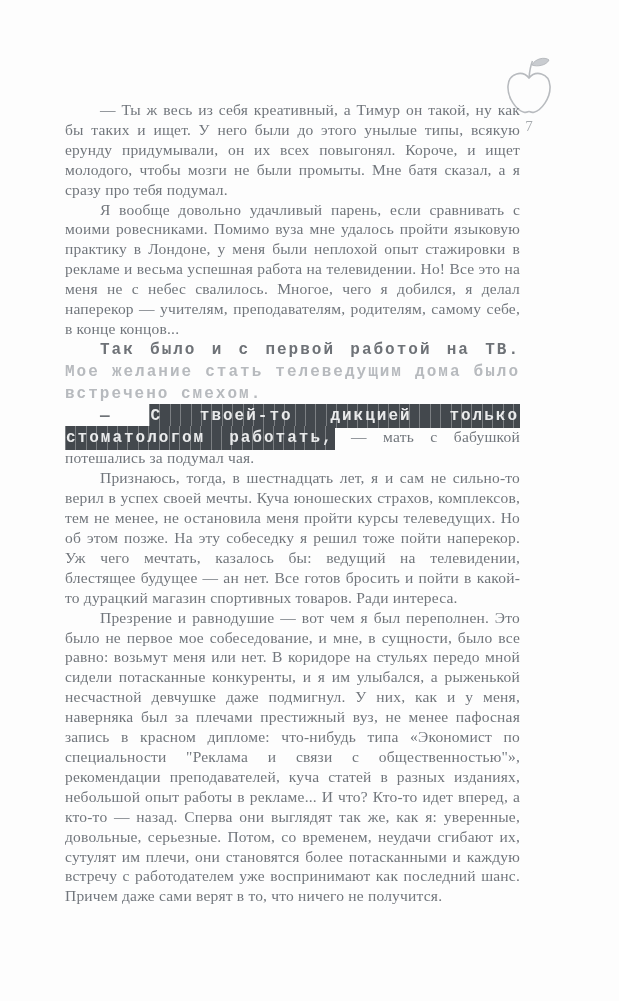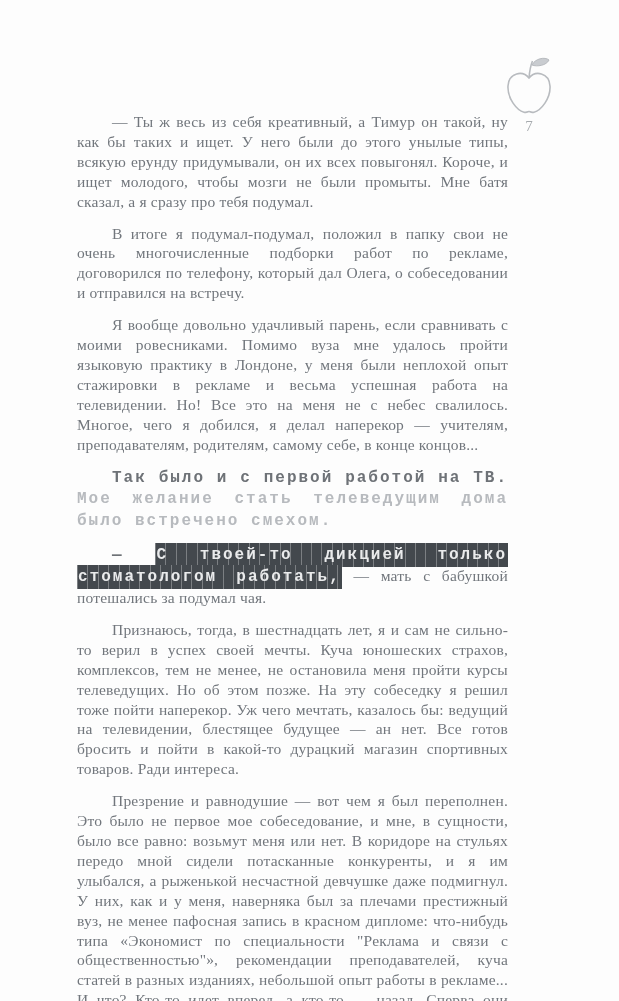--- a/index.html
+++ b/index.html
@@ -26,21 +26,21 @@
     color: #a6aaae;
   }
   
   .text-col {
     position: absolute;
     left: 65px;
     top: 100px;
     width: 455px;
   }
   p.para {
-    margin: 12px;
+    margin: 0;
     text-indent: 35px;
     text-align: justify;
     font-size: 15.5px;
     line-height: 19.9px;
     color: #71767c;
     letter-spacing: 0.2px;
   }
   
   .mono-strong, .mono-faded, .mono-dash, .hl {
     font-family: "Liberation Mono", monospace;
@@ -87,21 +87,20 @@
                  C 45 20, 31 18.5, 25 26 Z" fill="none" stroke="#b8bbbf" stroke-width="1.6"></path>
       </svg>
     </span>
     <div class="page-num">7</div>
   </div>
 
   <section class="text-col">
 
     <p class="para">— Ты ж весь из себя креативный, а Тимур он такой, ну как бы таких и ищет. У него были до этого унылые типы, всякую ерунду придумывали, он их всех повыгонял. Короче, и ищет молодого, чтобы мозги не были промыты. Мне батя сказал, а я сразу про тебя подумал.</p>
 
-    <p class="para">В итоге я подумал-подумал, положил в папку свои не очень многочисленные подборки работ по рекламе, договорился по телефону, который дал Олега, о собеседовании и отправился на встречу.</p>
 
     <p class="para">Я вообще довольно удачливый парень, если сравнивать с моими ровесниками. Помимо вуза мне удалось пройти языковую практику в Лондоне, у меня были неплохой опыт стажировки в рекламе и весьма успешная работа на телевидении. Но! Все это на меня не с небес свалилось. Многое, чего я добился, я делал наперекор — учителям, преподавателям, родителям, самому себе, в конце концов...</p>
 
     <p class="para"><span class="mono-strong">Так было и с первой работой на ТВ.</span><span class="mono-faded"> Мое желание стать телеведущим дома было встречено смехом.</span></p>
 
     <p class="para"><span class="mono-dash">— </span><span class="hl">С твоей-то дикцией только стоматологом работать,</span><span> — мать с бабушкой потешались за подумал чая.</span></p>
 
     <p class="para">Признаюсь, тогда, в шестнадцать лет, я и сам не сильно-то верил в успех своей мечты. Куча юношеских страхов, комплексов, тем не менее, не остановила меня пройти курсы телеведущих. Но об этом позже. На эту собеседку я решил тоже пойти наперекор. Уж чего мечтать, казалось бы: ведущий на телевидении, блестящее будущее — ан нет. Все готов бросить и пойти в какой-то дурацкий магазин спортивных товаров. Ради интереса.</p>
 
     <p class="para">Презрение и равнодушие — вот чем я был переполнен. Это было не первое мое собеседование, и мне, в сущности, было все равно: возьмут меня или нет. В коридоре на стульях передо мной сидели потасканные конкуренты, и я им улыбался, а рыженькой несчастной девчушке даже подмигнул. У них, как и у меня, наверняка был за плечами престижный вуз, не менее пафосная запись в красном дипломе: что-нибудь типа «Экономист по специальности "Реклама и связи с общественностью"», рекомендации преподавателей, куча статей в разных изданиях, небольшой опыт работы в рекламе... И что? Кто-то идет вперед, а кто-то — назад. Сперва они выглядят так же, как я: уверенные, довольные, серьезные. Потом, со временем, неудачи сгибают их, сутулят им плечи, они становятся более потасканными и каждую встречу с работодателем уже воспринимают как последний шанс. Причем даже сами верят в то, что ничего не получится.</p>

